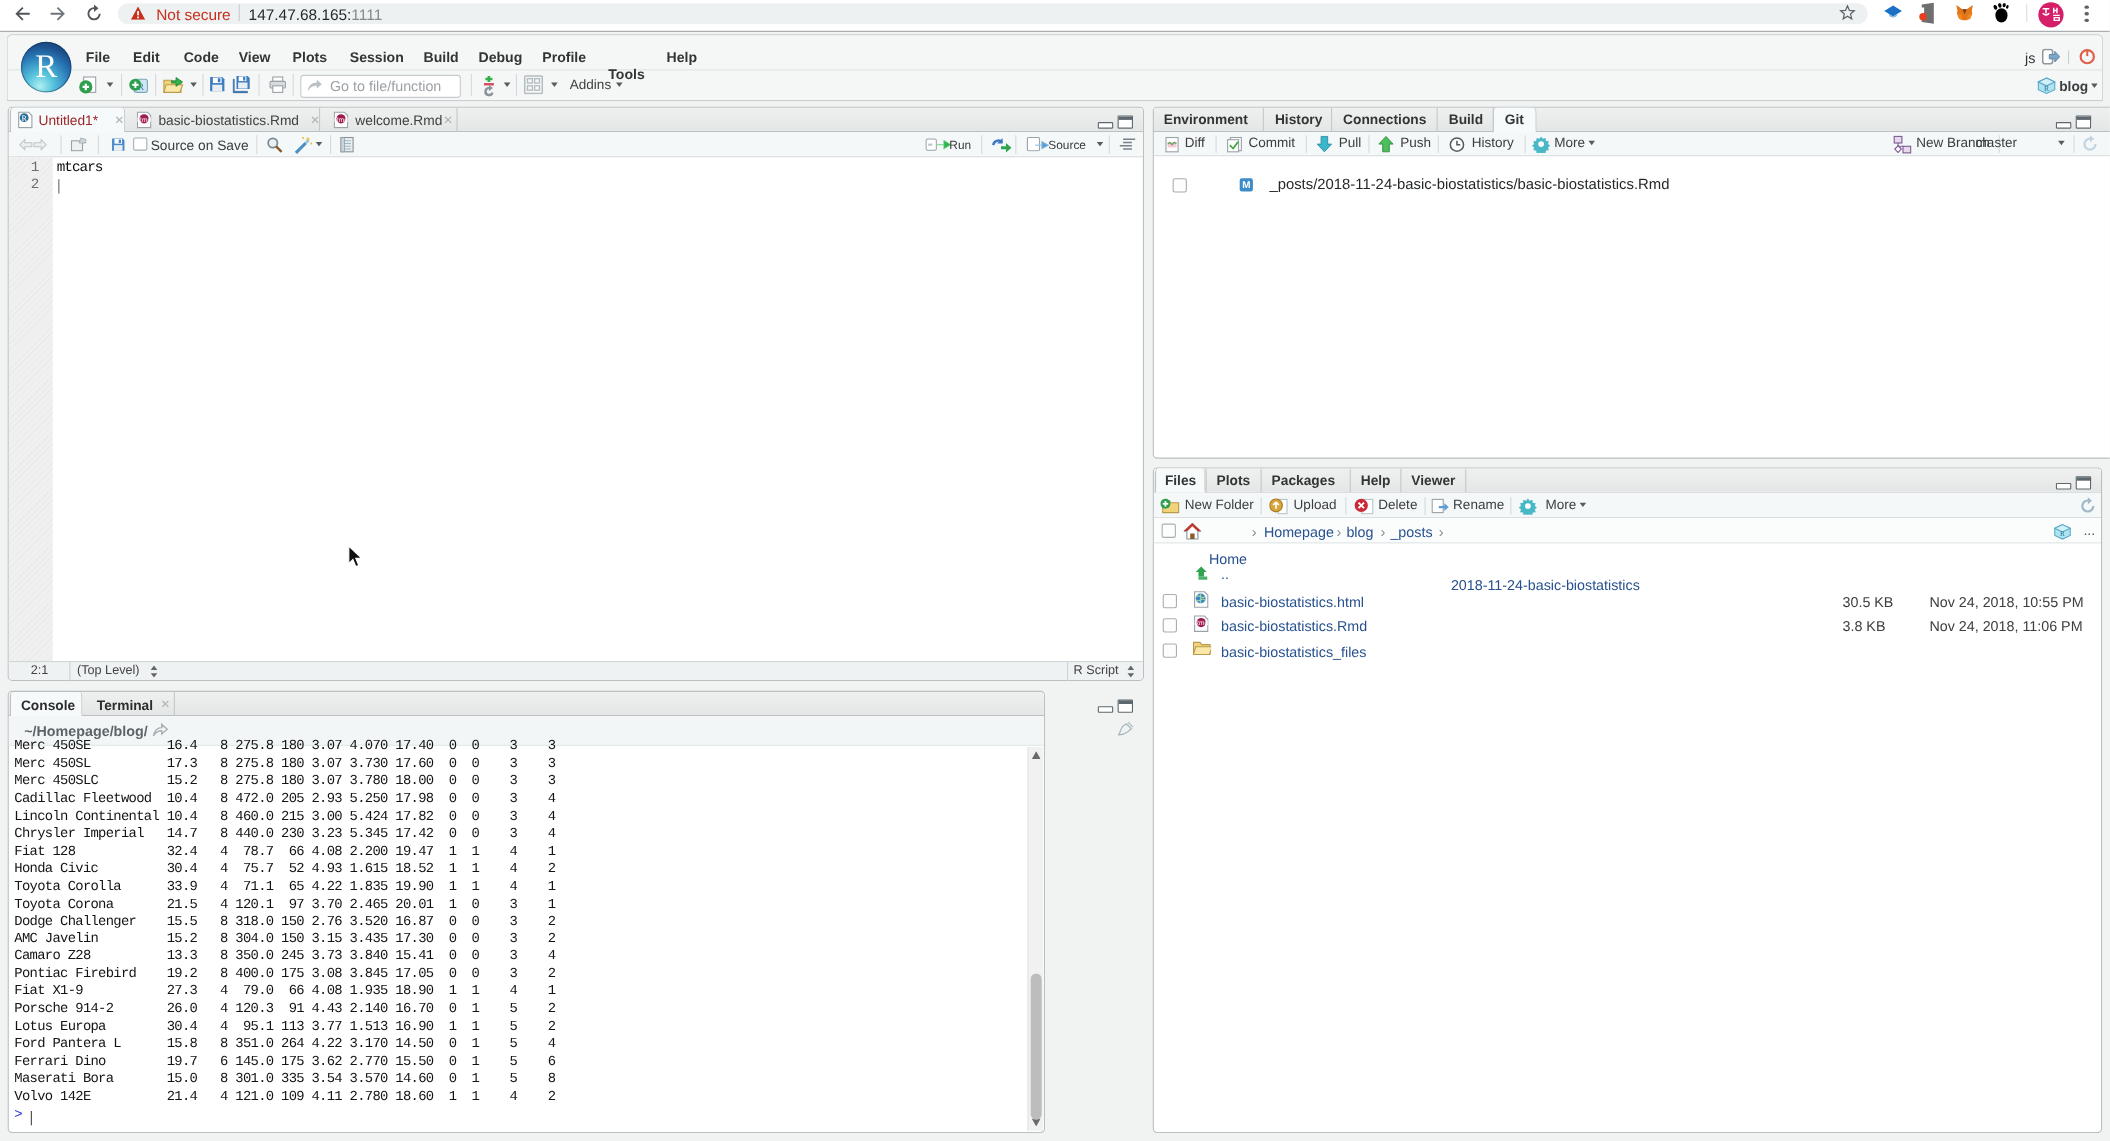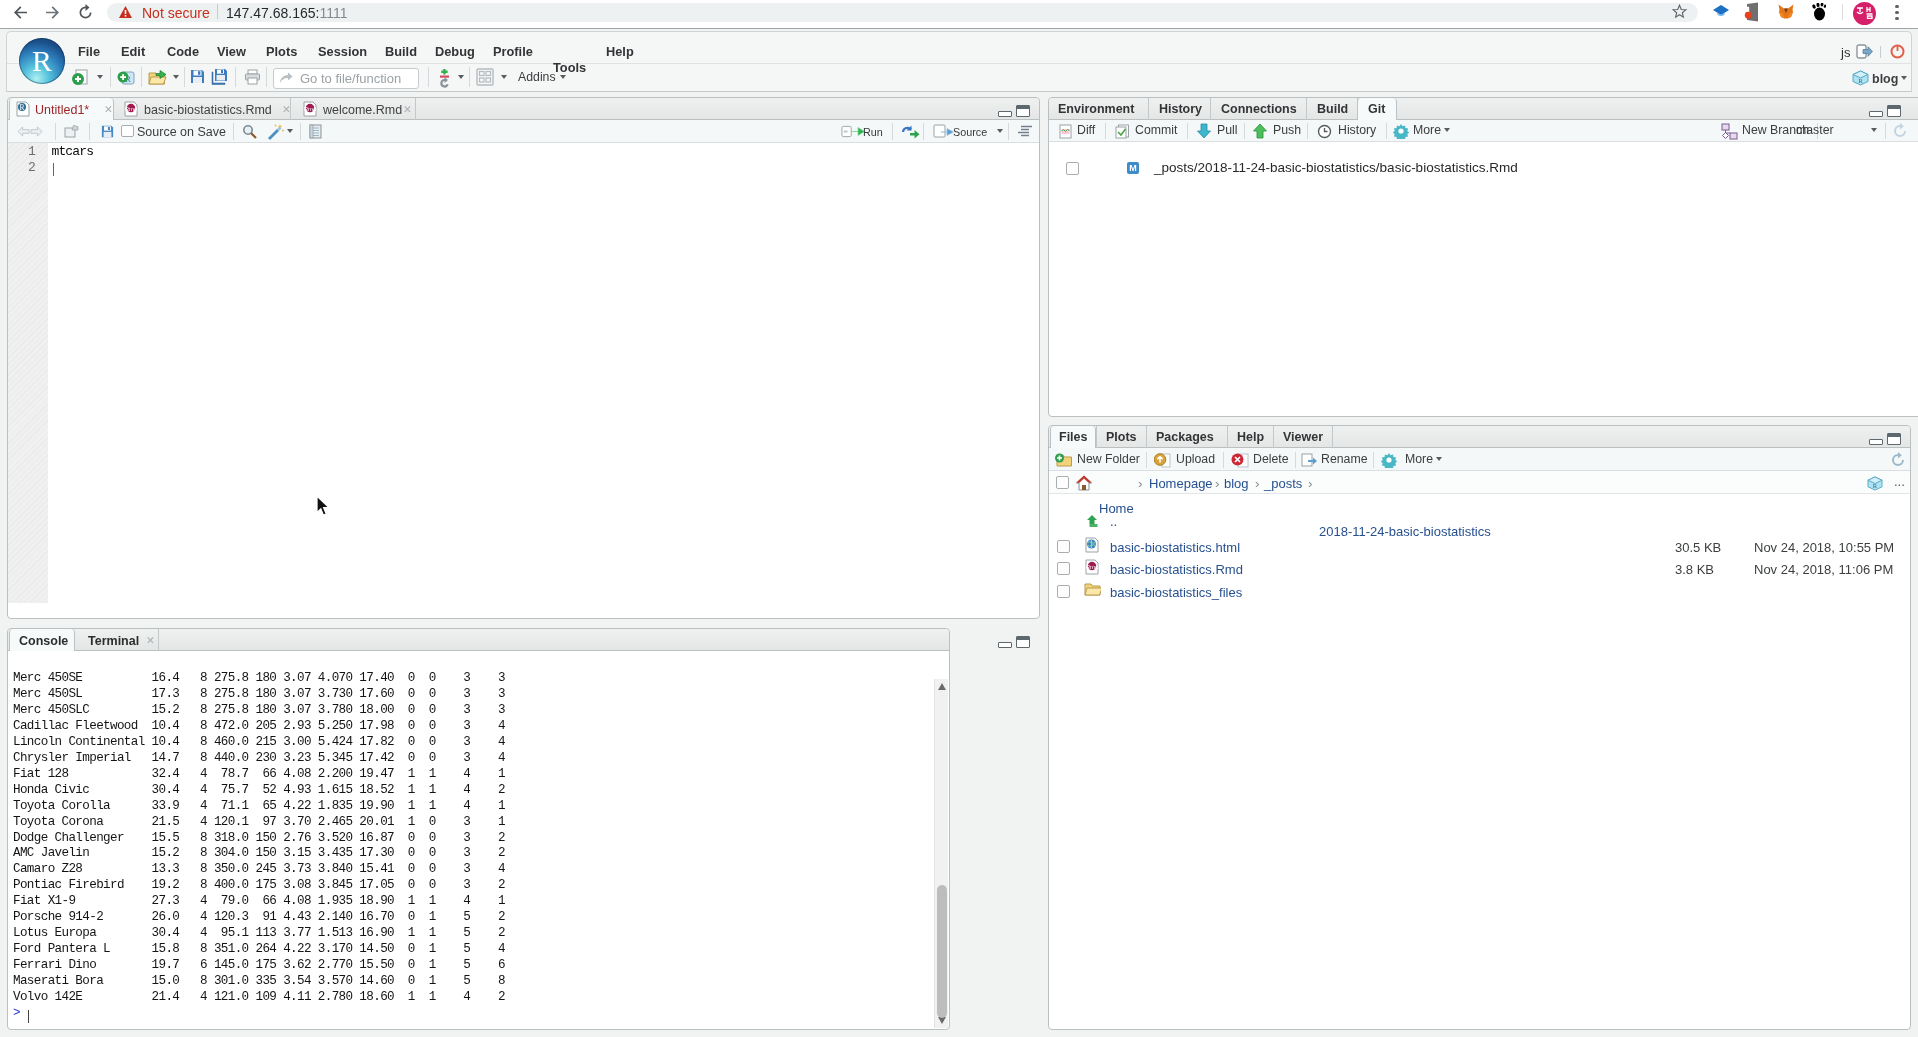--- a/index.html
+++ b/index.html
@@ -300,38 +300,60 @@
     <svg class="abs" style="left:1009px;top:5px" width="16" height="13" viewBox="0 0 16 13">
         <path d="M4 1.5 h11 M4 4.5 h8 M1 7.5 h11 M4 10.5 h8" stroke="#76808a" stroke-width="1.4"></path>
       </svg>
   </div>
 
   <div class="abs" style="left:0px;top:45px;width:40px;height:460px;background:#f0f0f0;background-image:repeating-linear-gradient(135deg, rgba(110,110,110,0.045) 0px, rgba(110,110,110,0.045) 1px, transparent 1px, transparent 4px);"></div>
   <div class="abs mono" style="left:0px;top:45.5px;width:27px;text-align:right;font-size:13px;letter-spacing:-0.87px;line-height:16.8px;color:#6e6e6e;">1<br>2</div>
   <div class="abs mono" style="left:43.5px;top:45.5px;font-size:13px;letter-spacing:-0.87px;line-height:16.8px;color:#0a0a0a;">mtcars</div>
   <div class="abs" style="left:44.5px;top:65px;width:1.6px;height:13px;background:#666;"></div>
 
+  <div class="abs" style="left:0;bottom:0;height:17px;left:0;right:0;background:#eff2f3;border-top:1px solid #cdd2d4;border-radius:0 0 3px 3px;">
+    <div class="abs" style="left:20px;top:2px;font-size:11.5px;color:#444;">2:1</div>
+    <div class="abs" style="left:55px;top:0;width:1px;height:17px;background:#cdd2d4;"></div>
+    <div class="abs" style="left:62px;top:2px;font-size:11.5px;color:#444;">(Top Level)</div>
+    <svg class="abs" style="left:128px;top:3px" width="8" height="11" viewBox="0 0 8 11">
+        <path d="M4 0 L7 4 H1 Z M4 11 L1 7 H7 Z" fill="#666"></path>
+      </svg>
+    <div class="abs" style="left:962px;top:0;width:1px;height:17px;background:#cdd2d4;"></div>
+    <div class="abs" style="left:968px;top:2px;font-size:11.5px;color:#444;">R Script</div>
+    <svg class="abs" style="left:1016px;top:3px" width="8" height="11" viewBox="0 0 8 11">
+        <path d="M4 0 L7 4 H1 Z M4 11 L1 7 H7 Z" fill="#666"></path>
+      </svg>
+  </div>
   <div class="minbtn" style="left:990px;top:13.4px;"></div>
   <div class="maxbtn" style="left:1008px;top:7px;">
       <i></i>
     </div>
 </div>
 
 <div class="pane" id="console" style="left:7px;top:628px;width:943px;height:402px;">
   <div class="tabstrip"></div>
   <div class="atab" style="left:1px;width:66px;"></div>
   <div class="abs" style="left:11px;top:4.5px;font-size:12.5px;font-weight:bold;color:#2b2d2e;">Console</div>
   <div class="abs" style="left:80px;top:4.5px;font-size:12.5px;font-weight:bold;color:#2b2d2e;">Terminal</div>
   <div class="abs" style="left:138px;top:5px;font-size:10.5px;color:#aab0b3;">✕</div>
   <div class="abs" style="left:67px;top:0;width:84px;height:22px;border-right:1px solid #c3c8ca;"></div>
   <div class="minbtn" style="left:990px;top:13.4px;"></div>
   <div class="maxbtn" style="left:1008px;top:7px;">
       <i></i>
     </div>
 
+  <div class="toolrow" style="top:22px;height:27px;background:#f3f6f7;border-bottom:1px solid #e2e6e7;">
+    <div class="abs" style="left:14px;top:6px;font-size:13px;font-weight:bold;color:#5c6468;">~/Homepage/blog/</div>
+    <svg class="abs" style="left:130px;top:6px" width="15" height="13" viewBox="0 0 15 13">
+        <path d="M1.5 12 c0.5-5 4-7.5 7.5-7.5 v-3 l5 4.4 -5 4.4 v-3 c-2.8 0-5.5 1.2-7.5 4.7 z" fill="none" stroke="#a9b1b5" stroke-width="1.3"></path>
+      </svg>
+    <svg class="abs" style="left:1007px;top:4px" width="17" height="17" viewBox="0 0 17 17">
+        <path d="M10.5 1.5 L15 6 M9 3 l4.5 4.5 l-3.5 3 c-2 1.5 -5 2.5 -8 2.5 c1.5-2.5 2-5.5 3.5-7.5 z" fill="#eef3f5" stroke="#aab6bc" stroke-width="1.1"></path>
+      </svg>
+  </div>
 
   <pre class="abs mono" style="left:5px;top:42px;font-size:12.6px;letter-spacing:-0.63px;line-height:15.95px;color:#141414;">Merc 450SE          16.4   8 275.8 180 3.07 4.070 17.40  0  0    3    3
 Merc 450SL          17.3   8 275.8 180 3.07 3.730 17.60  0  0    3    3
 Merc 450SLC         15.2   8 275.8 180 3.07 3.780 18.00  0  0    3    3
 Cadillac Fleetwood  10.4   8 472.0 205 2.93 5.250 17.98  0  0    3    4
 Lincoln Continental 10.4   8 460.0 215 3.00 5.424 17.82  0  0    3    4
 Chrysler Imperial   14.7   8 440.0 230 3.23 5.345 17.42  0  0    3    4
 Fiat 128            32.4   4  78.7  66 4.08 2.200 19.47  1  1    4    1
 Honda Civic         30.4   4  75.7  52 4.93 1.615 18.52  1  1    4    2
 Toyota Corolla      33.9   4  71.1  65 4.22 1.835 19.90  1  1    4    1

